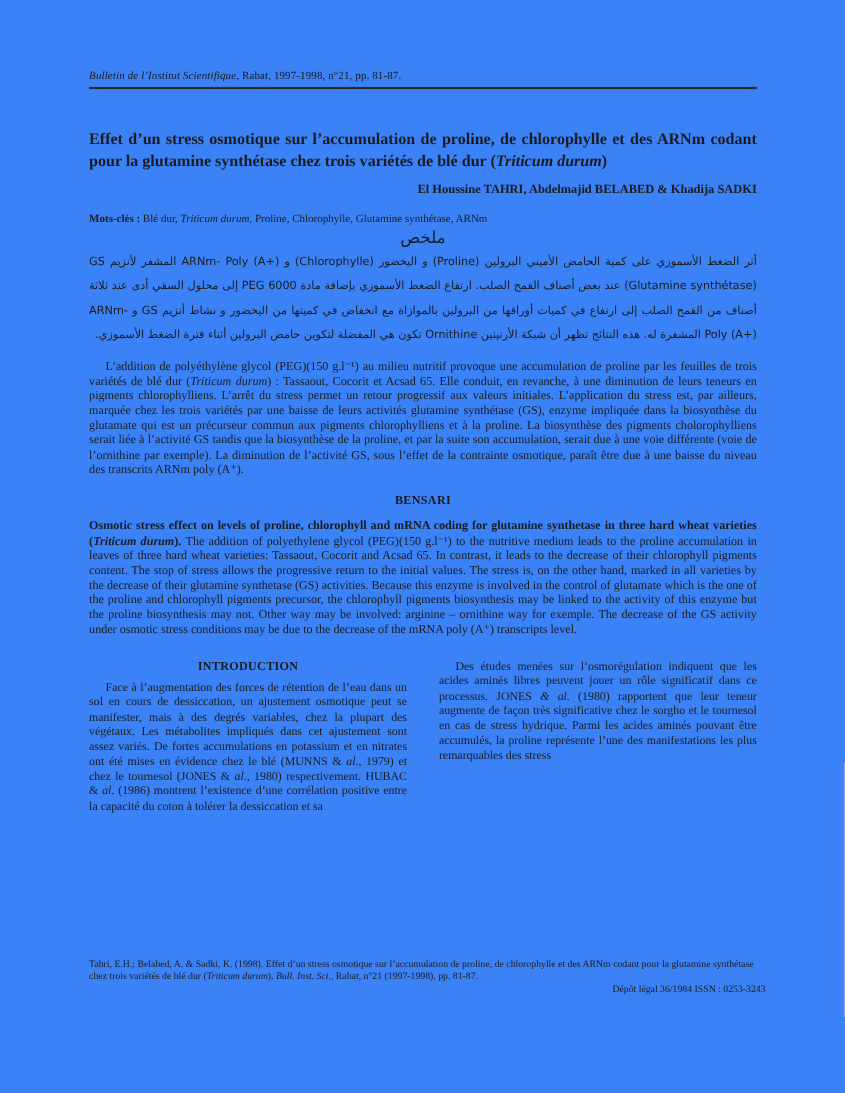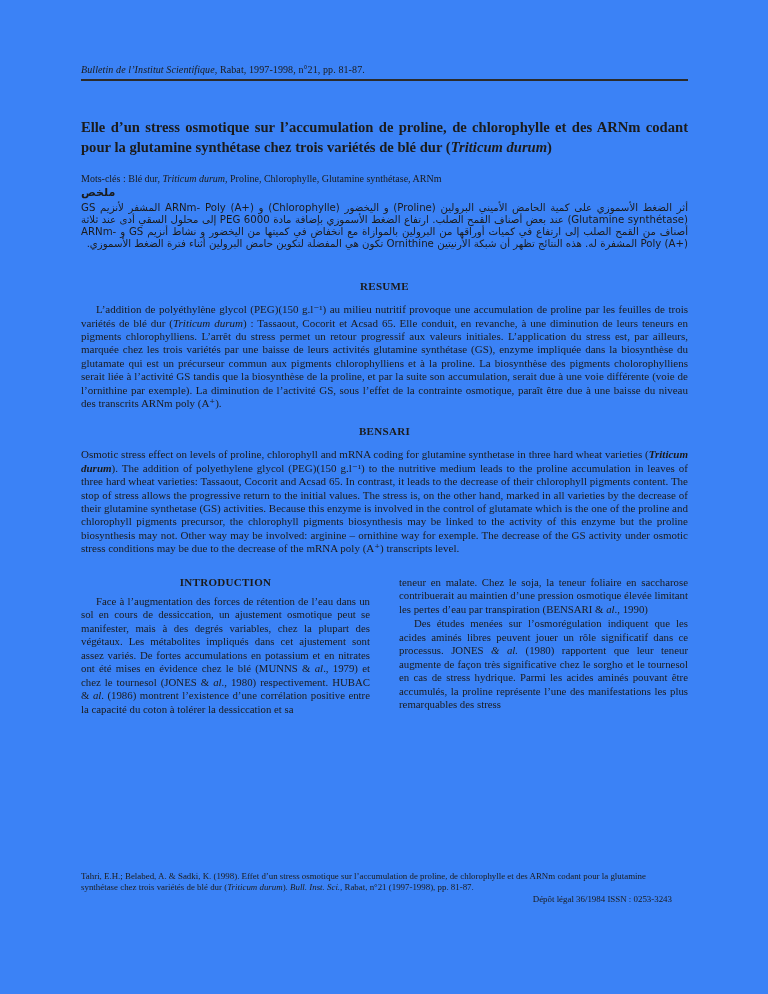--- a/index.html
+++ b/index.html
@@ -39,30 +39,31 @@
   .arabic-authors{
     margin-top:24px;
     font-size:11px;
     font-weight:bold;
     direction:rtl;
     text-align:right;
     font-family:"DejaVu Sans",sans-serif;
   }
   .arabic-heading{
     margin-top:2px;
-    font-size:11px;
-    font-weight:bold;
+    font-size:15px;
+    font-weight:normal;
+    text-align:center;
     font-family:"DejaVu Sans",sans-serif;
   }
   .arabic-abstract{
     margin-top:3px;
     direction:rtl;
     text-align:justify;
     font-size:10.2px;
-    line-height:12px;
+    line-height:22px;
     font-family:"DejaVu Sans",sans-serif;
   }
   .section-heading{
     font-size:11px;
     font-weight:bold;
     text-align:center;
     letter-spacing:.3px;
   }
   .resume-heading{margin-top:30px;}
   .body-par{
@@ -82,63 +83,62 @@
   .col-par{
     font-size:10.8px;
     line-height:13.5px;
     text-align:justify;
     margin:0;
   }
   .intro-heading{margin-bottom:7px;}
   .col-par + .col-par{margin-top:1px;}
   .footer{
     position:absolute;
-    left:81px;right:96px;
+    left:81px;right:72px;
     top:871px;
     font-size:8.9px;
     line-height:11.2px;
   }
   .footer-legal{text-align:right;margin-top:1px;}
   .run-i{font-style:italic;}
-  .run-b{font-weight:normal;}
+  .run-b{font-weight:bold;}
   .run-bi{font-weight:bold;font-style:italic;}
 </style>
 </head>
 <body>
 
 <div class="page">
   <div class="content">
 
     <div class="journal-header"><span class="run-i">Bulletin de l’Institut Scientifique,</span><span> Rabat, 1997-1998, n°21, pp. 81-87.</span></div>
 
-    <div class="paper-title"><span>Elle d’un stress osmotique sur l’accumulation de proline, de chlorophylle et des ARNm codant pour la glutamine synthétase chez trois variétés de blé dur (</span><span class="run-i">Triticum durum</span><span>)</span></div>
+    <div class="paper-title"><span>Effet d’un stress osmotique sur l’accumulation de proline, de chlorophylle et des ARNm codant pour la glutamine synthétase chez trois variétés de blé dur (</span><span class="run-i">Triticum durum</span><span>)</span></div>
 
+    <div class="authors">El Houssine TAHRI, Abdelmajid BELABED &amp; Khadija SADKI</div>
 
     <div class="keywords"><span class="run-b">Mots-clés : </span><span>Blé dur, </span><span class="run-i">Triticum durum</span><span>, Proline, Chlorophylle, Glutamine synthétase, ARNm</span></div>
 
 
     <div class="arabic-heading">ملخص</div>
 
     <div class="arabic-abstract">أثر الضغط الأسموزي على كمية الحامض الأميني البرولين (Proline) و اليخضور (Chlorophylle) و ARNm- Poly (A+) المشفر لأنزيم GS (Glutamine synthétase) عند بعض أصناف القمح الصلب. ارتفاع الضغط الأسموزي بإضافة مادة PEG 6000 إلى محلول السقي أدى عند ثلاثة أصناف من القمح الصلب إلى ارتفاع في كميات أوراقها من البرولين بالموازاة مع انخفاض في كميتها من اليخضور و نشاط أنزيم GS و ARNm- Poly (A+) المشفرة له. هذه النتائج تظهر أن شبكة الأرنيتين Ornithine تكون هي المفضلة لتكوين حامض البرولين أثناء فترة الضغط الأسموزي.</div>
 
-    <div class="section-heading resume-heading">RESUME</div>
 
     <div class="body-par indent"><span>L’addition de polyéthylène glycol (PEG)(150 g.l⁻¹) au milieu nutritif provoque une accumulation de proline par les feuilles de trois variétés de blé dur (</span><span class="run-i">Triticum durum</span><span>) : Tassaout, Cocorit et Acsad 65. Elle conduit, en revanche, à une diminution de leurs teneurs en pigments chlorophylliens. L’arrêt du stress permet un retour progressif aux valeurs initiales. L’application du stress est, par ailleurs, marquée chez les trois variétés par une baisse de leurs activités glutamine synthétase (GS), enzyme impliquée dans la biosynthèse du glutamate qui est un précurseur commun aux pigments chlorophylliens et à la proline. La biosynthèse des pigments cholorophylliens serait liée à l’activité GS tandis que la biosynthèse de la proline, et par la suite son accumulation, serait due à une voie différente (voie de l’ornithine par exemple). La diminution de l’activité GS, sous l’effet de la contrainte osmotique, paraît être due à une baisse du niveau des transcrits ARNm poly (A⁺).</span></div>
 
     <div class="section-heading abstract-heading">BENSARI</div>
 
     <div class="body-par"><span class="run-b">Osmotic stress effect on levels of proline, chlorophyll and mRNA coding for glutamine synthetase in three hard wheat varieties (</span><span class="run-bi">Triticum durum</span><span class="run-b">). </span><span>The addition of polyethylene glycol (PEG)(150 g.l⁻¹) to the nutritive medium leads to the proline accumulation in leaves of three hard wheat varieties: Tassaout, Cocorit and Acsad 65. In contrast, it leads to the decrease of their chlorophyll pigments content. The stop of stress allows the progressive return to the initial values. The stress is, on the other hand, marked in all varieties by the decrease of their glutamine synthetase (GS) activities. Because this enzyme is involved in the control of glutamate which is the one of the proline and chlorophyll pigments precursor, the chlorophyll pigments biosynthesis may be linked to the activity of this enzyme but the proline biosynthesis may not. Other way may be involved: arginine – ornithine way for exemple. The decrease of the GS activity under osmotic stress conditions may be due to the decrease of the mRNA poly (A⁺) transcripts level.</span></div>
 
     <div class="columns">
       <div class="col">
         <div class="section-heading intro-heading">INTRODUCTION</div>
         <p class="col-par indent"><span>Face à l’augmentation des forces de rétention de l’eau dans un sol en cours de dessiccation, un ajustement osmotique peut se manifester, mais à des degrés variables, chez la plupart des végétaux. Les métabolites impliqués dans cet ajustement sont assez variés. De fortes accumulations en potassium et en nitrates ont été mises en évidence chez le blé (MUNNS &amp; </span><span class="run-i">al</span><span>., 1979) et chez le tournesol (JONES &amp; </span><span class="run-i">al</span><span>., 1980) respectivement. HUBAC &amp; </span><span class="run-i">al</span><span>. (1986) montrent l’existence d’une corrélation positive entre la capacité du coton à tolérer la dessiccation et sa</span></p>
       </div>
       <div class="col">
-        <p class="col-par"><span>teneur en malate. Chez le soja, la teneur foliaire en saccharose contribuerait au maintien d’une pression osmotique élevée limitant les pertes d’eau par transpiration (BENSARI &amp; </span><span class="run-i">al</span><span>., 1990)</span></p>
         <p class="col-par indent"><span>Des études menées sur l’osmorégulation indiquent que les acides aminés libres peuvent jouer un rôle significatif dans ce processus. JONES </span><span class="run-i">&amp; al.</span><span> (1980) rapportent que leur teneur augmente de façon très significative chez le sorgho et le tournesol en cas de stress hydrique. Parmi les acides aminés pouvant être accumulés, la proline représente l’une des manifestations les plus remarquables des stress</span></p>
       </div>
     </div>
 
   </div>
 
   <div class="footer">
     <div class="footer-citation"><span>Tahri, E.H.; Belabed, A. &amp; Sadki, K. (1998). Effet d’un stress osmotique sur l’accumulation de proline, de chlorophylle et des ARNm codant pour la glutamine synthétase chez trois variétés de blé dur (</span><span class="run-i">Triticum durum</span><span>). </span><span class="run-i">Bull. Inst. Sci.,</span><span> Rabat, n°21 (1997-1998), pp. 81-87.</span></div>
     <div class="footer-legal">Dépôt légal  36/1984   ISSN : 0253-3243</div>
   </div>

